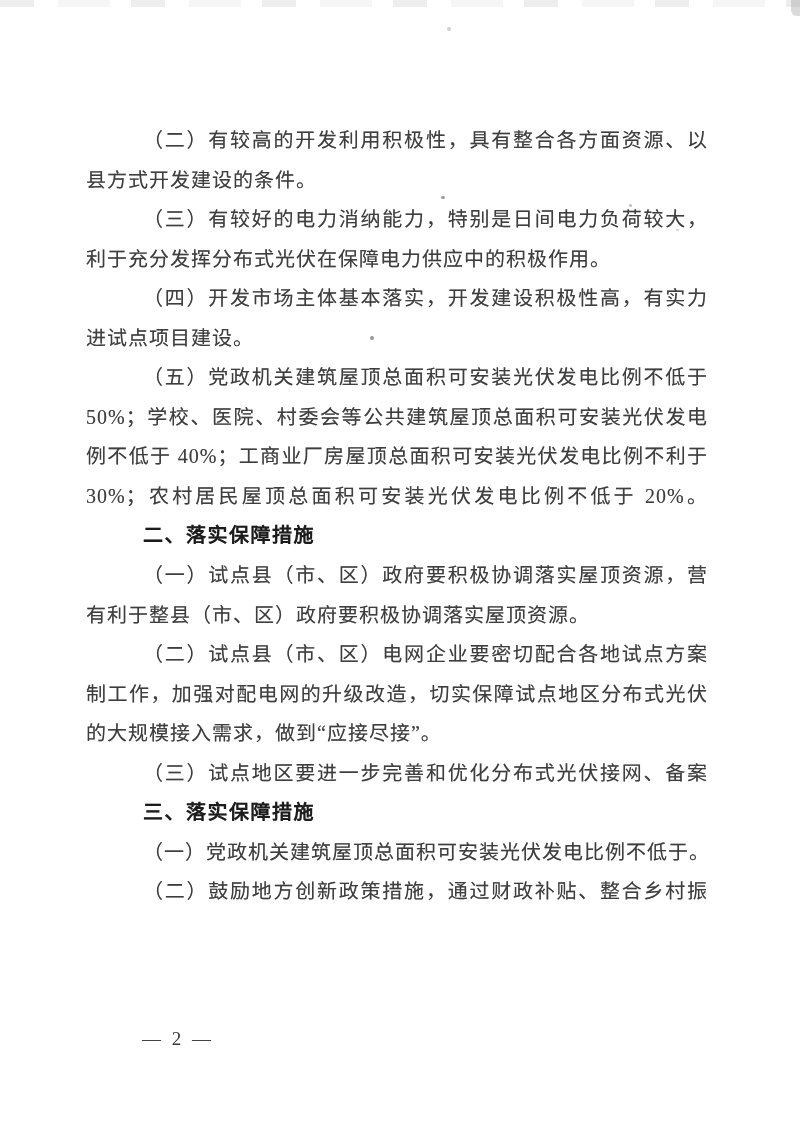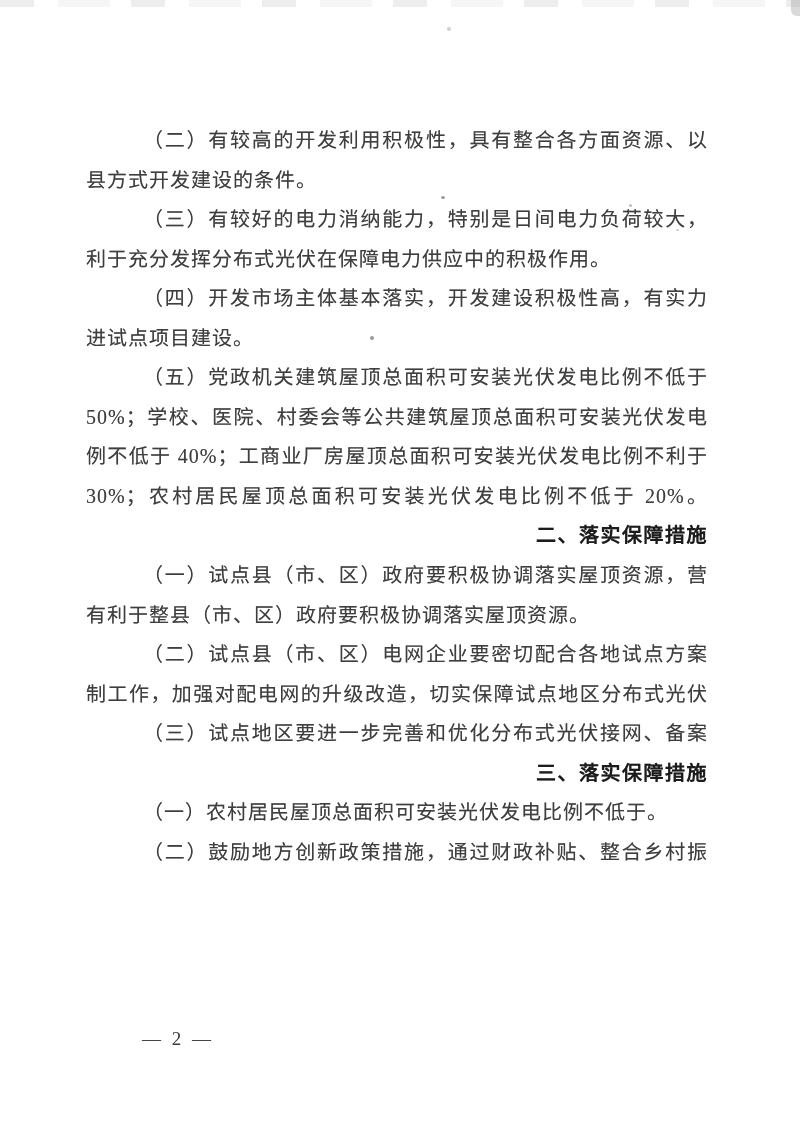--- a/index.html
+++ b/index.html
@@ -56,21 +56,20 @@
     text-align-last: justify;
     overflow: hidden;
   }
   .para { text-indent: 57px; }
   .heading {
     font-family: "Liberation Sans", "DejaVu Sans", sans-serif;
     font-weight: 700;
     color: #1c1c1c;
     text-indent: 57px;
     letter-spacing: 1.5px;
-    text-align: right;
   }
   .pageno {
     position: absolute;
     left: 142px;
     top: 1028px;
     font-size: 19px;
     letter-spacing: 3px;
     color: #3a3a3a;
     font-family: "Liberation Serif", "DejaVu Serif", serif;
   }
@@ -102,23 +101,24 @@
     <div class="line">进试点项目建设。</div>
     <div class="line para full">（五）党政机关建筑屋顶总面积可安装光伏发电比例不低于</div>
     <div class="line full">50%；学校、医院、村委会等公共建筑屋顶总面积可安装光伏发电比</div>
     <div class="line full">例不低于 40%；工商业厂房屋顶总面积可安装光伏发电比例不利于</div>
     <div class="line full">30%；农村居民屋顶总面积可安装光伏发电比例不低于 20%。</div>
     <div class="line heading">二、落实保障措施</div>
     <div class="line para full">（一）试点县（市、区）政府要积极协调落实屋顶资源，营造</div>
     <div class="line">有利于整县（市、区）政府要积极协调落实屋顶资源。</div>
     <div class="line para full">（二）试点县（市、区）电网企业要密切配合各地试点方案编</div>
     <div class="line full">制工作，加强对配电网的升级改造，切实保障试点地区分布式光伏</div>
+    <div class="line">的大规模接入需求，做到“应接尽接”。</div>
     <div class="line para full">（三）试点地区要进一步完善和优化分布式光伏接网、备案等</div>
     <div class="line heading">三、落实保障措施</div>
-    <div class="line para">（一）农村居民屋顶总面积可安装光伏发电比例不低于。</div>
+    <div class="line para">（一）党政机关建筑屋顶总面积可安装光伏发电比例不低于。</div>
     <div class="line para full">（二）鼓励地方创新政策措施，通过财政补贴、整合乡村振兴</div>
   </div>
 
   <div class="pageno">— 2 —</div>
 
   <div class="speck" id="speck1"></div>
   <div class="speck" id="speck2"></div>
   <div class="speck" id="speck3"></div>
   <div class="speck" id="speck4"></div>
   <div class="speck" id="speck5"></div>

